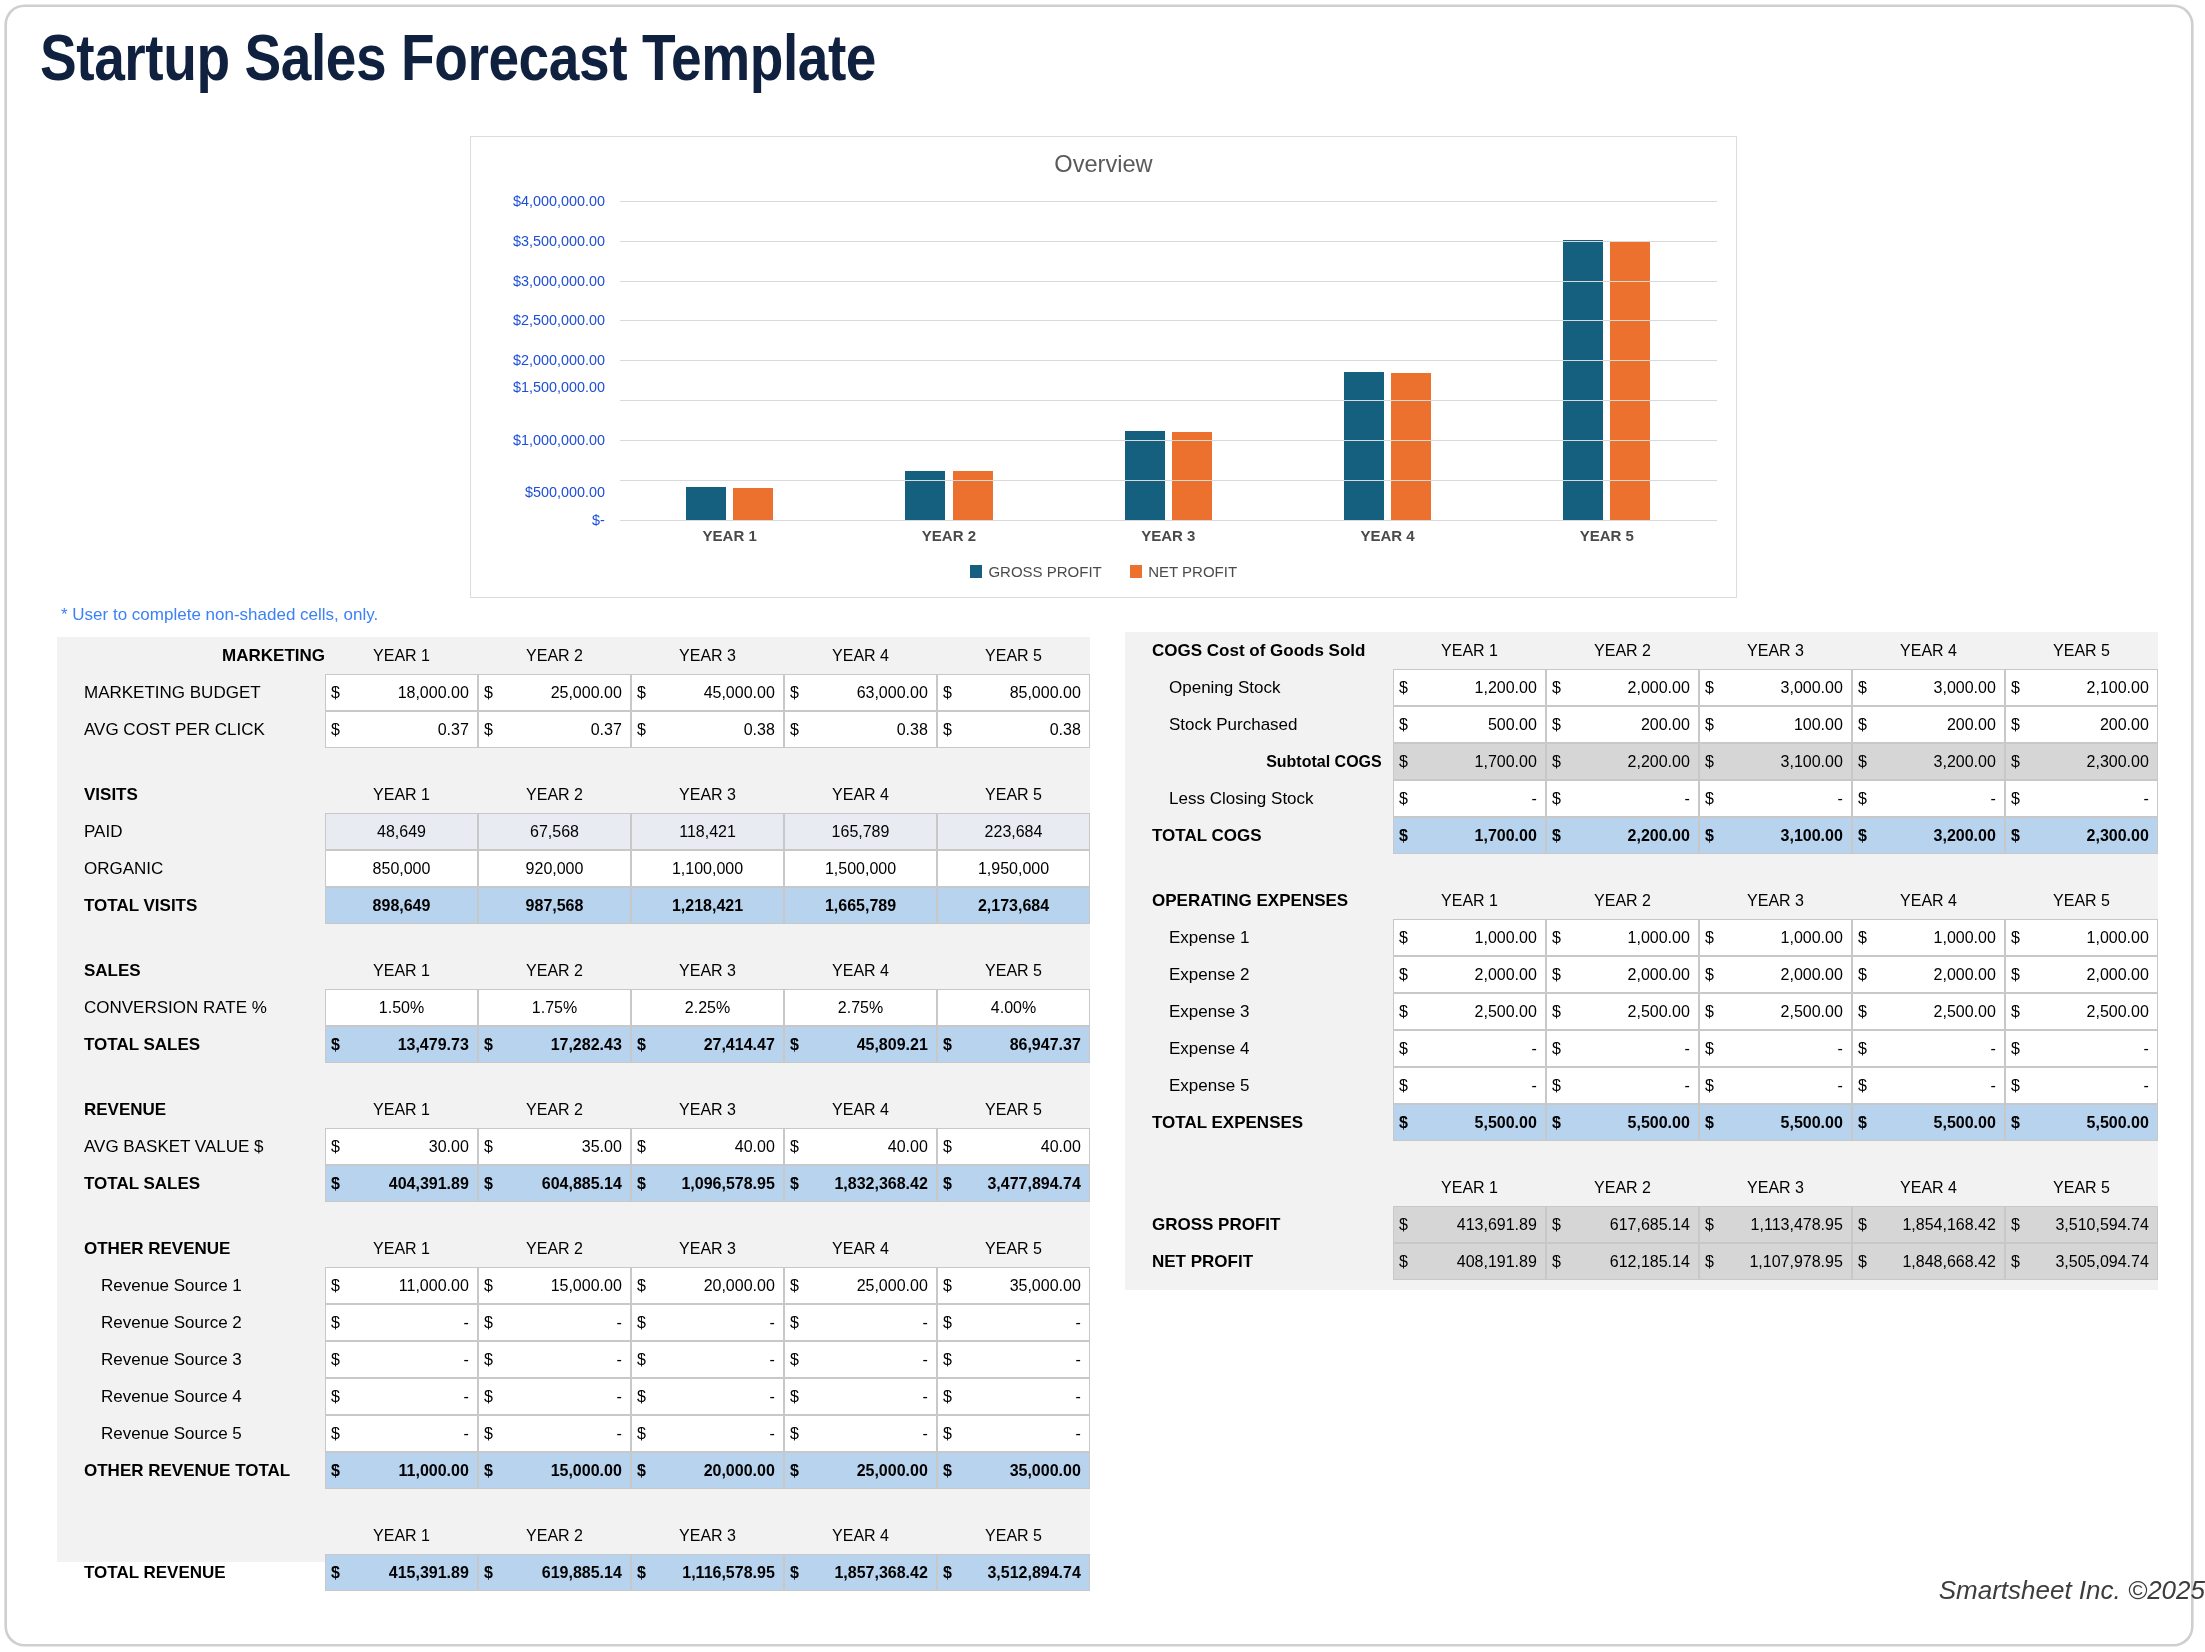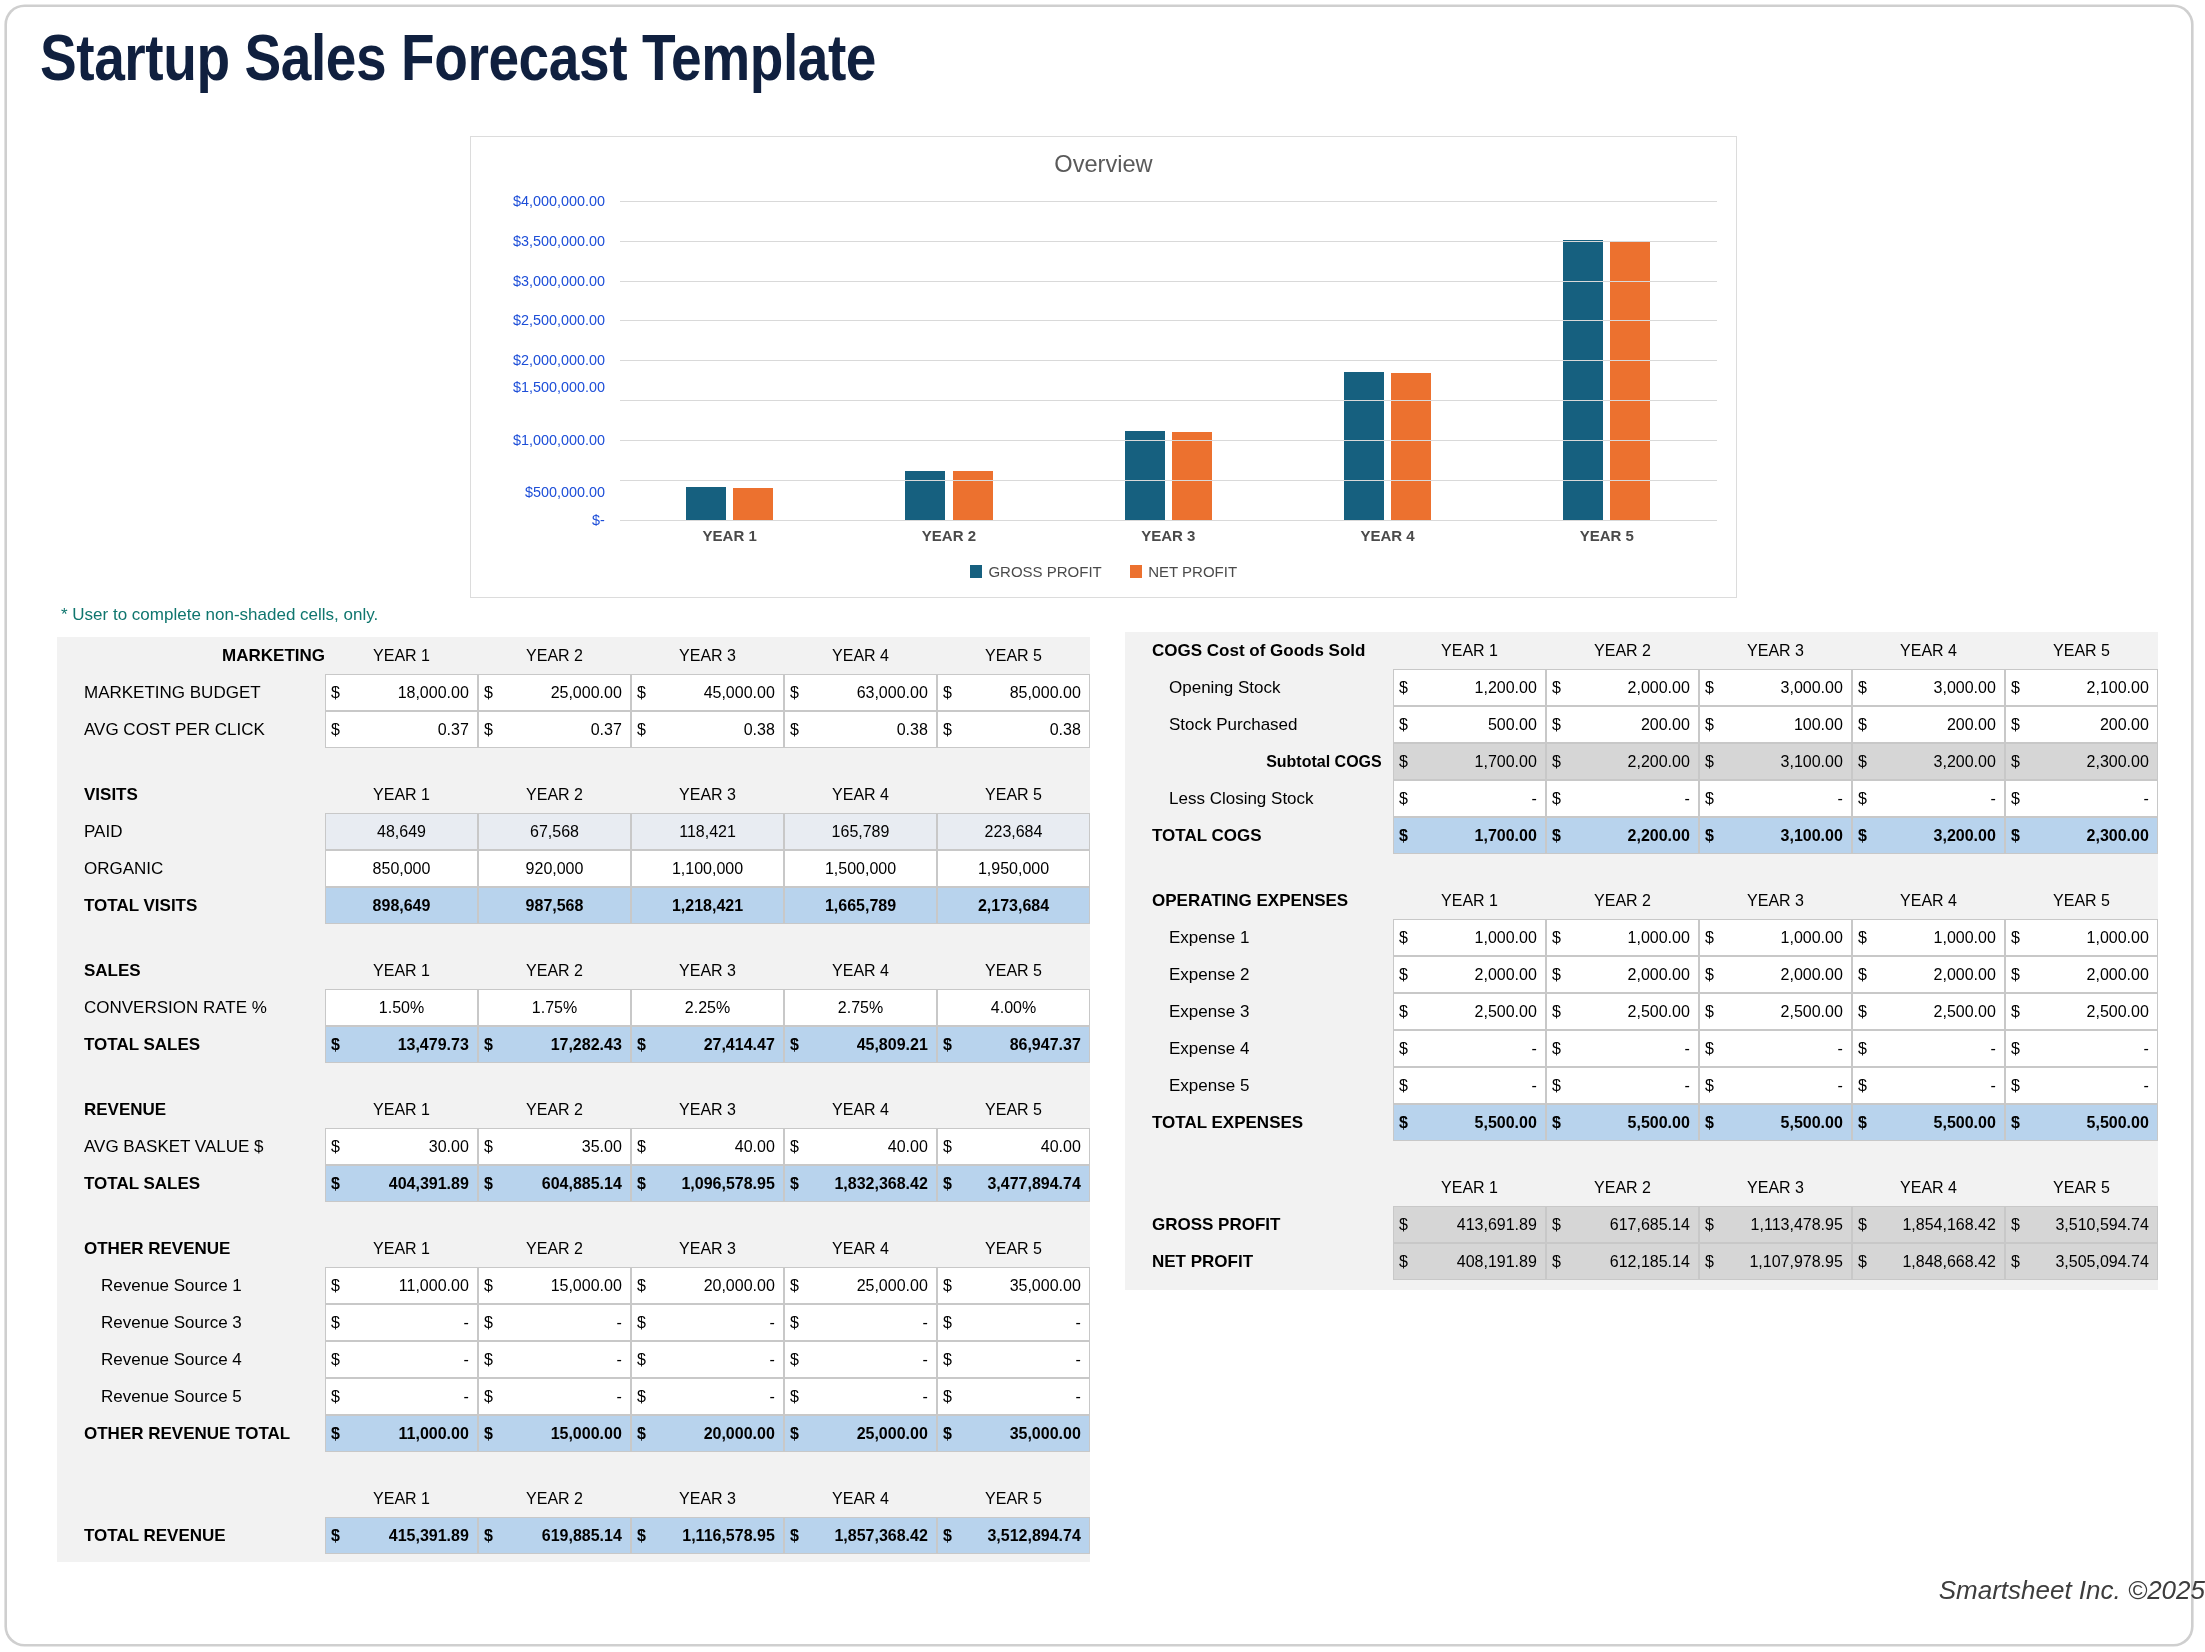--- a/index.html
+++ b/index.html
@@ -34,21 +34,21 @@
   .bar.np{background:#ec712f;}
   .xlabels{position:absolute;left:149px;right:19.5px;top:390px;display:flex;}
   .xlabels div{flex:1;text-align:center;font-size:15px;font-weight:bold;color:#4a4a4a;
     font-family:"Liberation Sans Narrow","Liberation Sans",sans-serif;}
   .legend{position:absolute;left:0;right:0;top:426px;display:flex;justify-content:center;gap:28px;}
   .legend .li{display:flex;align-items:center;gap:6.2px;font-size:15px;color:#4a4a4a;
     font-family:"Liberation Sans Narrow","Liberation Sans",sans-serif;}
   .swatch{width:12.3px;height:12.3px;}
 
   
-  .note{position:absolute;left:61px;top:605px;font-size:17px;color:#0f766e;
+  .note{position:absolute;left:61px;top:605px;font-size:17px;color:#3b82f6;
     font-family:"Liberation Sans Narrow","Liberation Sans",sans-serif;}
 
   
   .panel{position:absolute;background:#f2f2f2;}
   .panel-left{left:57px;top:637px;width:1033px;height:925px;}
   .panel-right{left:1125px;top:632px;width:1033px;height:658px;}
 
   
   table.sec{border-collapse:separate;border-spacing:0;table-layout:fixed;width:100%;}
   .sec td{font-size:16px;color:#000;padding:0;height:37px;vertical-align:middle;
@@ -413,20 +413,43 @@
           <td class="cell ">
             <span class="cur">$</span>
             <span class="amt">25,000.00</span>
           </td>
           <td class="cell  last">
             <span class="cur">$</span>
             <span class="amt">35,000.00</span>
           </td>
         </tr>
         <tr>
+          <td class="lbl plain ind">Revenue Source 2</td>
+          <td class="cell  first">
+            <span class="cur">$</span>
+            <span class="amt">-</span>
+          </td>
+          <td class="cell ">
+            <span class="cur">$</span>
+            <span class="amt">-</span>
+          </td>
+          <td class="cell ">
+            <span class="cur">$</span>
+            <span class="amt">-</span>
+          </td>
+          <td class="cell ">
+            <span class="cur">$</span>
+            <span class="amt">-</span>
+          </td>
+          <td class="cell  last">
+            <span class="cur">$</span>
+            <span class="amt">-</span>
+          </td>
+        </tr>
+        <tr>
           <td class="lbl plain ind">Revenue Source 3</td>
           <td class="cell  first">
             <span class="cur">$</span>
             <span class="amt">-</span>
           </td>
           <td class="cell ">
             <span class="cur">$</span>
             <span class="amt">-</span>
           </td>
           <td class="cell ">

